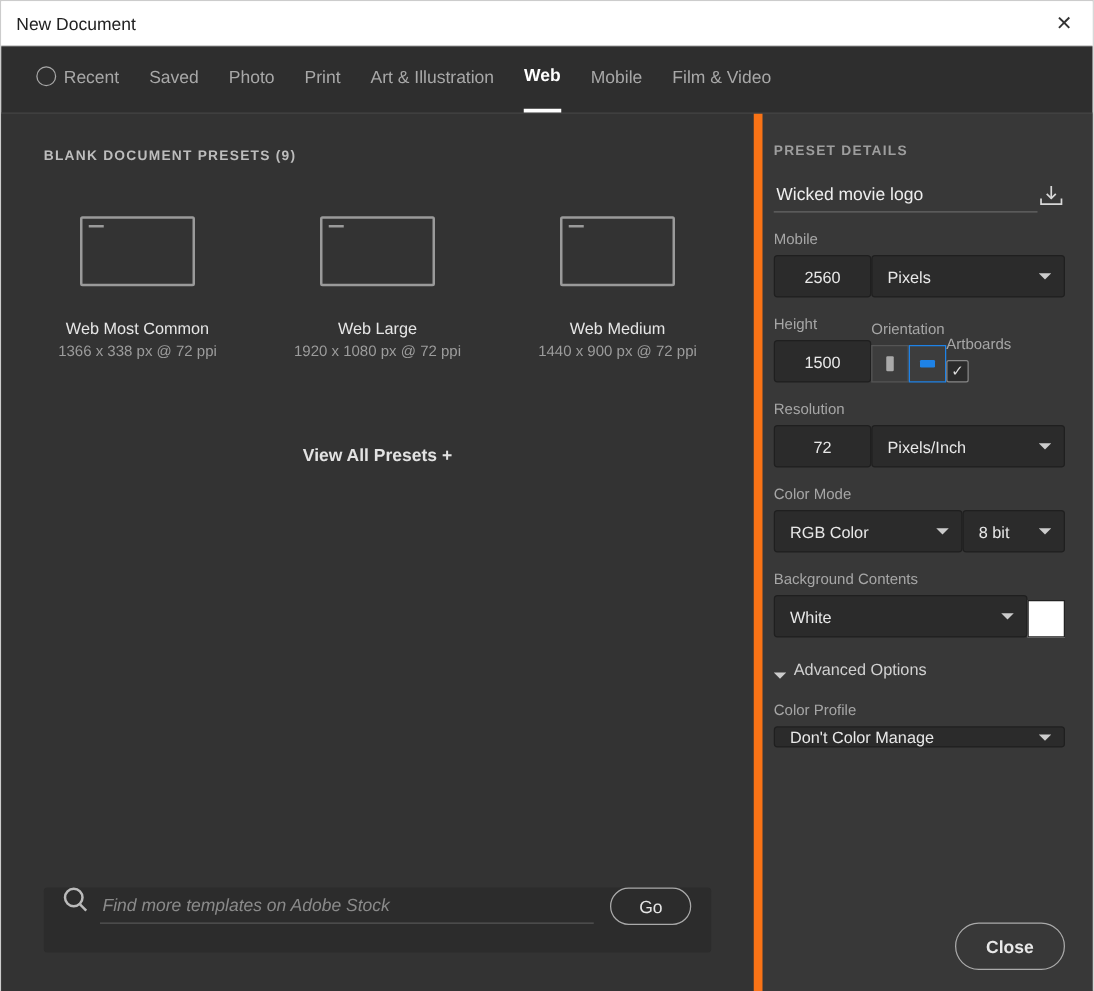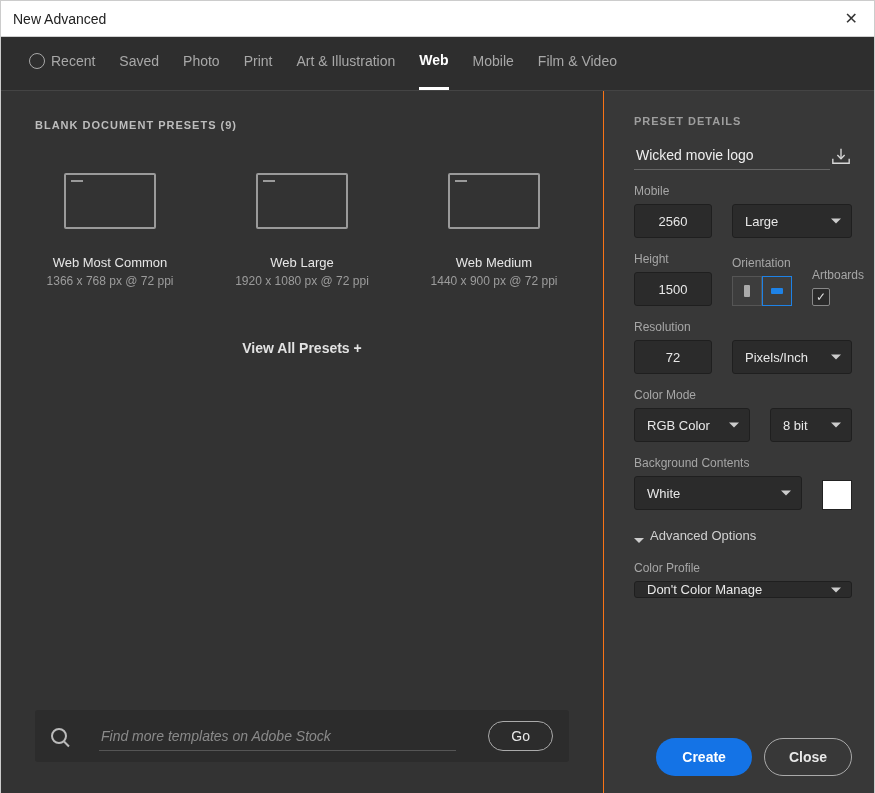--- a/index.html
+++ b/index.html
@@ -48,25 +48,25 @@
   }
   .preset-thumb {
     width: 92px; height: 56px; margin: 0 auto 26px;
     border: 2px solid #9a9a9a; border-radius: 2px; position: relative; background: transparent;
   }
   .preset-thumb::before {
     content: ""; position: absolute; top: 5px; left: 5px; width: 12px; height: 2px; background: #9a9a9a;
   }
   .preset-name { font-size: 13px; color: #e6e6e6; margin-bottom: 4px; font-weight:500;}
   .preset-desc { font-size: 12px; color: #9c9c9c; }
-  .view-all { text-align: center; color: #e2e2e2; font-size: 14px; font-weight:600; margin-top: 52px; cursor: pointer; }
+  .view-all { text-align: center; color: #e2e2e2; font-size: 14px; font-weight:600; margin-top: 68px; cursor: pointer; }
   .spacer { flex: 1; }
   .searchbar {
     height: 52px; background: #2c2c2c; border-radius: 3px;
-    display: flex; align-items: center; padding: 0 16px; gap: 32px;
+    display: flex; align-items: flex-start; padding: 0 16px; gap: 13px;
     margin-bottom: 14px;
   }
   .search-icon {
     width: 16px; height: 16px; border: 2px solid #bbb; border-radius: 50%;
     position: relative;
   }
   .search-icon::after {
     content: ""; position: absolute; width: 7px; height: 2px; background: #bbb;
     transform: rotate(45deg); bottom: -3px; right: -5px;
   }
@@ -74,38 +74,38 @@
     flex: 1; background: transparent; border: none; border-bottom: 1px solid #555;
     color: #ddd; font-size: 14px; font-style: italic; padding: 6px 2px; outline: none;
   }
   .search-input::placeholder { color: #8a8a8a; }
   .go-btn {
     padding: 6px 22px; border: 1.5px solid #aaa; border-radius: 20px;
     color: #e6e6e6; font-size: 14px; cursor: pointer; background: transparent;
   }
 
   .right {
-    width: 310px; background: #383838; border-left: 1px solid #f97316;
-    padding: 24px 22px 18px 30px; display: flex; flex-direction: column; gap: 14px;
+    width: 310px; background: #383838; border-left: 7px solid #f97316;
+    padding: 24px 22px 18px 9px; display: flex; flex-direction: column; gap: 14px;
     color: #c9c9c9; font-size: 12px;
     overflow-y: auto;
   }
   .details-title { font-size: 11px; letter-spacing: 1px; color: #9e9e9e; font-weight: 600; }
   .name-row { display: flex; align-items: center; }
   .name-input {
     flex: 1; background: transparent; border: none; border-bottom: 1px solid #666;
     color: #eee; font-size: 14px; padding: 6px 2px; outline: none;
   }
   .download-icon {
     width: 22px; height: 20px; cursor: pointer; position: relative;
   }
   .download-icon svg { width: 22px; height: 20px; stroke: #d8d8d8; fill: none; stroke-width: 1.5; }
 
   .label { color: #a6a6a6; font-size: 12px; }
-  .row { display: flex; gap: 20px; align-items: flex-end; }
+  .row { display: flex; gap: 0; align-items: flex-end; }
   .col { display: flex; flex-direction: column; gap: 6px; }
 
   .num-input {
     width: 78px; height: 34px; background: #2b2b2b; border: 1px solid #1f1f1f;
     color: #e8e8e8; font-size: 13px; text-align: center; border-radius: 3px; outline: none;
   }
   .select {
     height: 34px; background: #2b2b2b; border: 1px solid #1f1f1f;
     color: #e8e8e8; font-size: 13px; padding: 0 28px 0 12px; border-radius: 3px;
     position: relative; display: flex; align-items: center; cursor: pointer;
@@ -146,21 +146,21 @@
     padding: 10px 24px; background: transparent; color: #e8e8e8;
     border: 1.5px solid #aaa; border-radius: 20px; font-size: 14px; font-weight: 600; cursor: pointer;
   }
 </style>
 </head>
 <body>
 
 <div class="window">
 
   <div class="titlebar">
-    <span class="titlebar-title">New Advanced</span>
+    <span class="titlebar-title">New Document</span>
     <span class="close-x">✕</span>
   </div>
 
   <div class="tabbar">
     <div class="tab recent">
         <span>Recent</span>
       </div>
     <div class="tab">Saved</div>
     <div class="tab">Photo</div>
     <div class="tab">Print</div>
@@ -172,21 +172,21 @@
 
   <div class="main">
 
     <div class="left">
       <div class="section-header">BLANK DOCUMENT PRESETS (9)</div>
 
       <div class="presets-row">
         <div class="preset">
           <div class="preset-thumb"></div>
           <div class="preset-name">Web Most Common</div>
-          <div class="preset-desc">1366 x 768 px @ 72 ppi</div>
+          <div class="preset-desc">1366 x 338 px @ 72 ppi</div>
         </div>
         <div class="preset">
           <div class="preset-thumb"></div>
           <div class="preset-name">Web Large</div>
           <div class="preset-desc">1920 x 1080 px @ 72 ppi</div>
         </div>
         <div class="preset">
           <div class="preset-thumb"></div>
           <div class="preset-name">Web Medium</div>
           <div class="preset-desc">1440 x 900 px @ 72 ppi</div>
@@ -216,27 +216,27 @@
               <path d="M8 10l4 4 4-4"></path>
             </svg>
         </span>
       </div>
 
       <div class="col">
         <span class="label">Mobile</span>
         <div class="row">
           <input class="num-input" value="2560" style="">
           <div class="select full">
-            <span>Large</span>
-              <span class="chev"></span>
-          </div>
-        </div>
-      </div>
-
-      <div class="row" style="gap:20px;">
+            <span>Pixels</span>
+              <span class="chev"></span>
+          </div>
+        </div>
+      </div>
+
+      <div class="row" style="">
         <div class="col">
           <span class="label">Height</span>
           <input class="num-input" value="1500" style="">
         </div>
         <div class="col">
           <span class="label">Orientation</span>
           <div class="orient-group">
             <div class="orient-btn">
               <svg viewBox="0 0 14 14">
                   <rect x="4" y="1" width="6" height="12" rx="1"></rect>
@@ -299,19 +299,18 @@
       <div class="col">
         <span class="label">Color Profile</span>
         <div class="select full">
           <span>Don't Color Manage</span>
             <span class="chev"></span>
         </div>
       </div>
 
 
       <div class="footer-right">
-        <button class="btn-primary">Create</button>
         <button class="btn-secondary">Close</button>
       </div>
     </div>
 
   </div>
 </div>
 
 </body></html>

